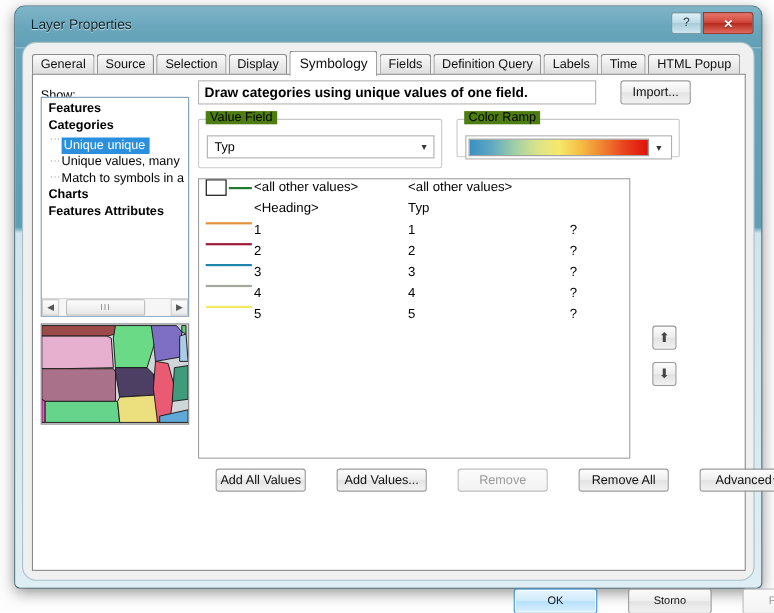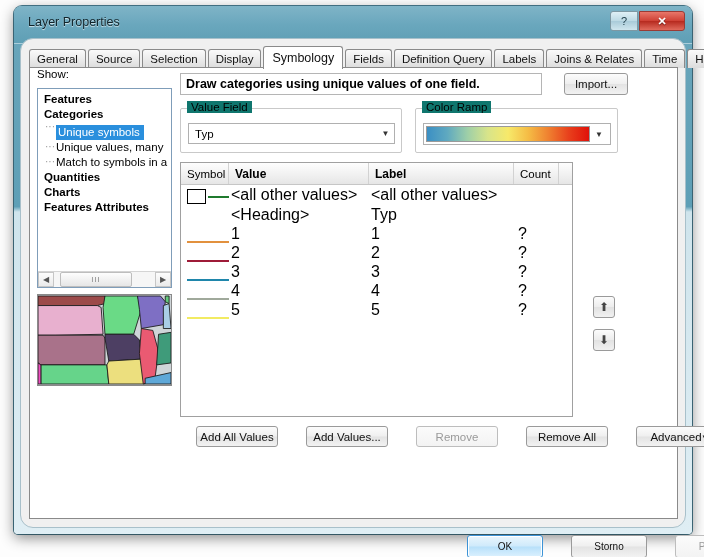--- a/index.html
+++ b/index.html
@@ -95,21 +95,21 @@
 
   
   .tabpage {
     position: absolute; left: 8px; top: 28px;
     width: 649px; height: 452px;
     background: #ffffff;
     border: 1px solid #8a8a8a;
   }
 
   
-  .show-label { position:absolute; left: 7px; top: 0; font-size: 11.5px; color:#000; }
+  .show-label { position:absolute; left: 7px; top: 13px; font-size: 11.5px; color:#000; }
   .tree-box {
     position: absolute; left: 7px; top: 20px;
     width: 135px; height: 200px;
     background: #fff; border: 1px solid #7f9db9;
     overflow: hidden;
   }
   .tree-inner { position:absolute; left:0; top:0; right:0; bottom:16px; padding: 3px 0 0 4px; }
   .tree-node {
     font-size: 11.5px; color: #000; line-height: 15px;
     white-space: nowrap; cursor: default;
@@ -174,25 +174,25 @@
   .btn.disabled { color:#9a9a9a; border-color:#bdbdbd;
     background: linear-gradient(to bottom,#fbfbfb,#f3f3f3); }
   .btn-import { position:absolute; left: 518px; top: 5px; width: 64px; height: 22px; }
 
   .group {
     position:absolute;
     border: 1px solid #c9c9c9; border-radius: 2px;
   }
   .group > .grp-title {
     position:absolute; top: -8px; left: 6px;
-    background:#0f766e; padding: 0 4px;
+    background:#4d7c0f; padding: 0 4px;
     font-size: 11.5px; color:#000;
   }
   .grp-valuefield { left: 150px; top: 40px; width: 222px; height: 45px; }
-  .grp-colorramp { left: 385px; top: 40px; width: 203px; height: 45px; }
+  .grp-colorramp { left: 385px; top: 40px; width: 203px; height: 35px; }
 
   .combo {
     position:absolute; left: 7px; top: 14px;
     width: 207px; height: 21px;
     background: #fff; border: 1px solid #b0b0b0;
     display:flex; align-items:center;
   }
   .combo .cb-text { padding-left: 6px; font-size: 11.5px; color:#000; flex:1 1 auto; }
   .combo .cb-arrow {
     width: 17px; height: 19px; flex:0 0 17px;
@@ -225,21 +225,21 @@
     display:flex; align-items:center; padding-left: 6px;
     border-right: 1px solid #d2d2d2;
     cursor: default;
   }
   .th-symbol { width: 48px; }
   .th-value  { width: 140px; font-weight: bold; font-size:12px; }
   .th-label  { width: 145px; font-weight: bold; font-size:12px; }
   .th-count  { width: 45px; }
   .th-pad    { flex:1 1 auto; border-right:none !important; }
 
-  .sym-row { display:flex; height: 19px; align-items:flex-end; font-size:16px; color:#000; cursor:default; }
+  .sym-row { display:flex; height: 19px; align-items:flex-start; font-size:12px; color:#000; cursor:default; }
   .sym-row.heading { height: 20px; font-weight:normal; }
   .c-symbol { width: 48px; display:flex; align-items:center; justify-content:flex-start; padding-left:2px; position:relative;}
   .c-value  { width: 140px; padding-left: 2px; white-space:nowrap; }
   .c-label  { width: 145px; padding-left: 2px; white-space:nowrap; }
   .c-count  { width: 45px; padding-left: 4px; }
 
   .swatch-box {
     width: 19px; height: 15px; border: 1.5px solid #000; background:#fff;
     margin-left: 4px; flex:0 0 19px;
   }
@@ -293,39 +293,37 @@
 
       <div class="tabstrip">
         <div class="tab">General</div>
         <div class="tab">Source</div>
         <div class="tab">Selection</div>
         <div class="tab">Display</div>
         <div class="tab active">Symbology</div>
         <div class="tab">Fields</div>
         <div class="tab">Definition Query</div>
         <div class="tab">Labels</div>
-        <div class="tab">Joins &amp; Relates</div>
         <div class="tab">Time</div>
         <div class="tab">HTML Popup</div>
       </div>
 
       <div class="tabpage">
 
         <div class="show-label">Show:</div>
 
         <div class="tree-box">
           <div class="tree-inner">
             <div class="tree-node bold">Features</div>
             <div class="tree-node bold">Categories</div>
             <div class="tree-sel-wrap">
-              <span class="tree-node sel">Unique symbols</span>
+              <span class="tree-node sel">Unique unique</span>
             </div>
             <div class="tree-node child">Unique values, many</div>
             <div class="tree-node child">Match to symbols in a</div>
-            <div class="tree-node bold">Quantities</div>
             <div class="tree-node bold">Charts</div>
             <div class="tree-node bold">Features Attributes</div>
           </div>
           <div class="tree-hscroll">
             <div class="scroll-arrow">◀</div>
             <div class="scroll-track">
               <div class="scroll-thumb">III</div>
             </div>
             <div class="scroll-arrow">▶</div>
           </div>
@@ -366,27 +364,20 @@
 
         <div class="group grp-colorramp">
           <div class="grp-title">Color Ramp</div>
           <div class="ramp-combo">
             <div class="ramp-bar" id="ramp-bar" style="background: linear-gradient(to right, rgb(59, 143, 196), rgb(95, 169, 192), rgb(158, 207, 168), rgb(216, 228, 138), rgb(247, 233, 106), rgb(245, 188, 69), rgb(239, 128, 48), rgb(232, 64, 28), rgb(224, 17, 10));"></div>
             <div class="ramp-arrow">▼</div>
           </div>
         </div>
 
         <div class="symtable">
-          <div class="sym-head">
-            <div class="th-symbol">Symbol</div>
-            <div class="th-value">Value</div>
-            <div class="th-label">Label</div>
-            <div class="th-count">Count</div>
-            <div class="th-pad"></div>
-          </div>
           <div id="sym-body">
               <div class="sym-row">
                 <div class="c-symbol">
                   <div class="swatch-box"></div>
                   <div class="swatch-line short" style="background: rgb(31, 122, 46);"></div>
                 </div>
                 <div class="c-value">&lt;all other values&gt;</div>
                 <div class="c-label">&lt;all other values&gt;</div>
                 <div class="c-count"></div>
               </div>

